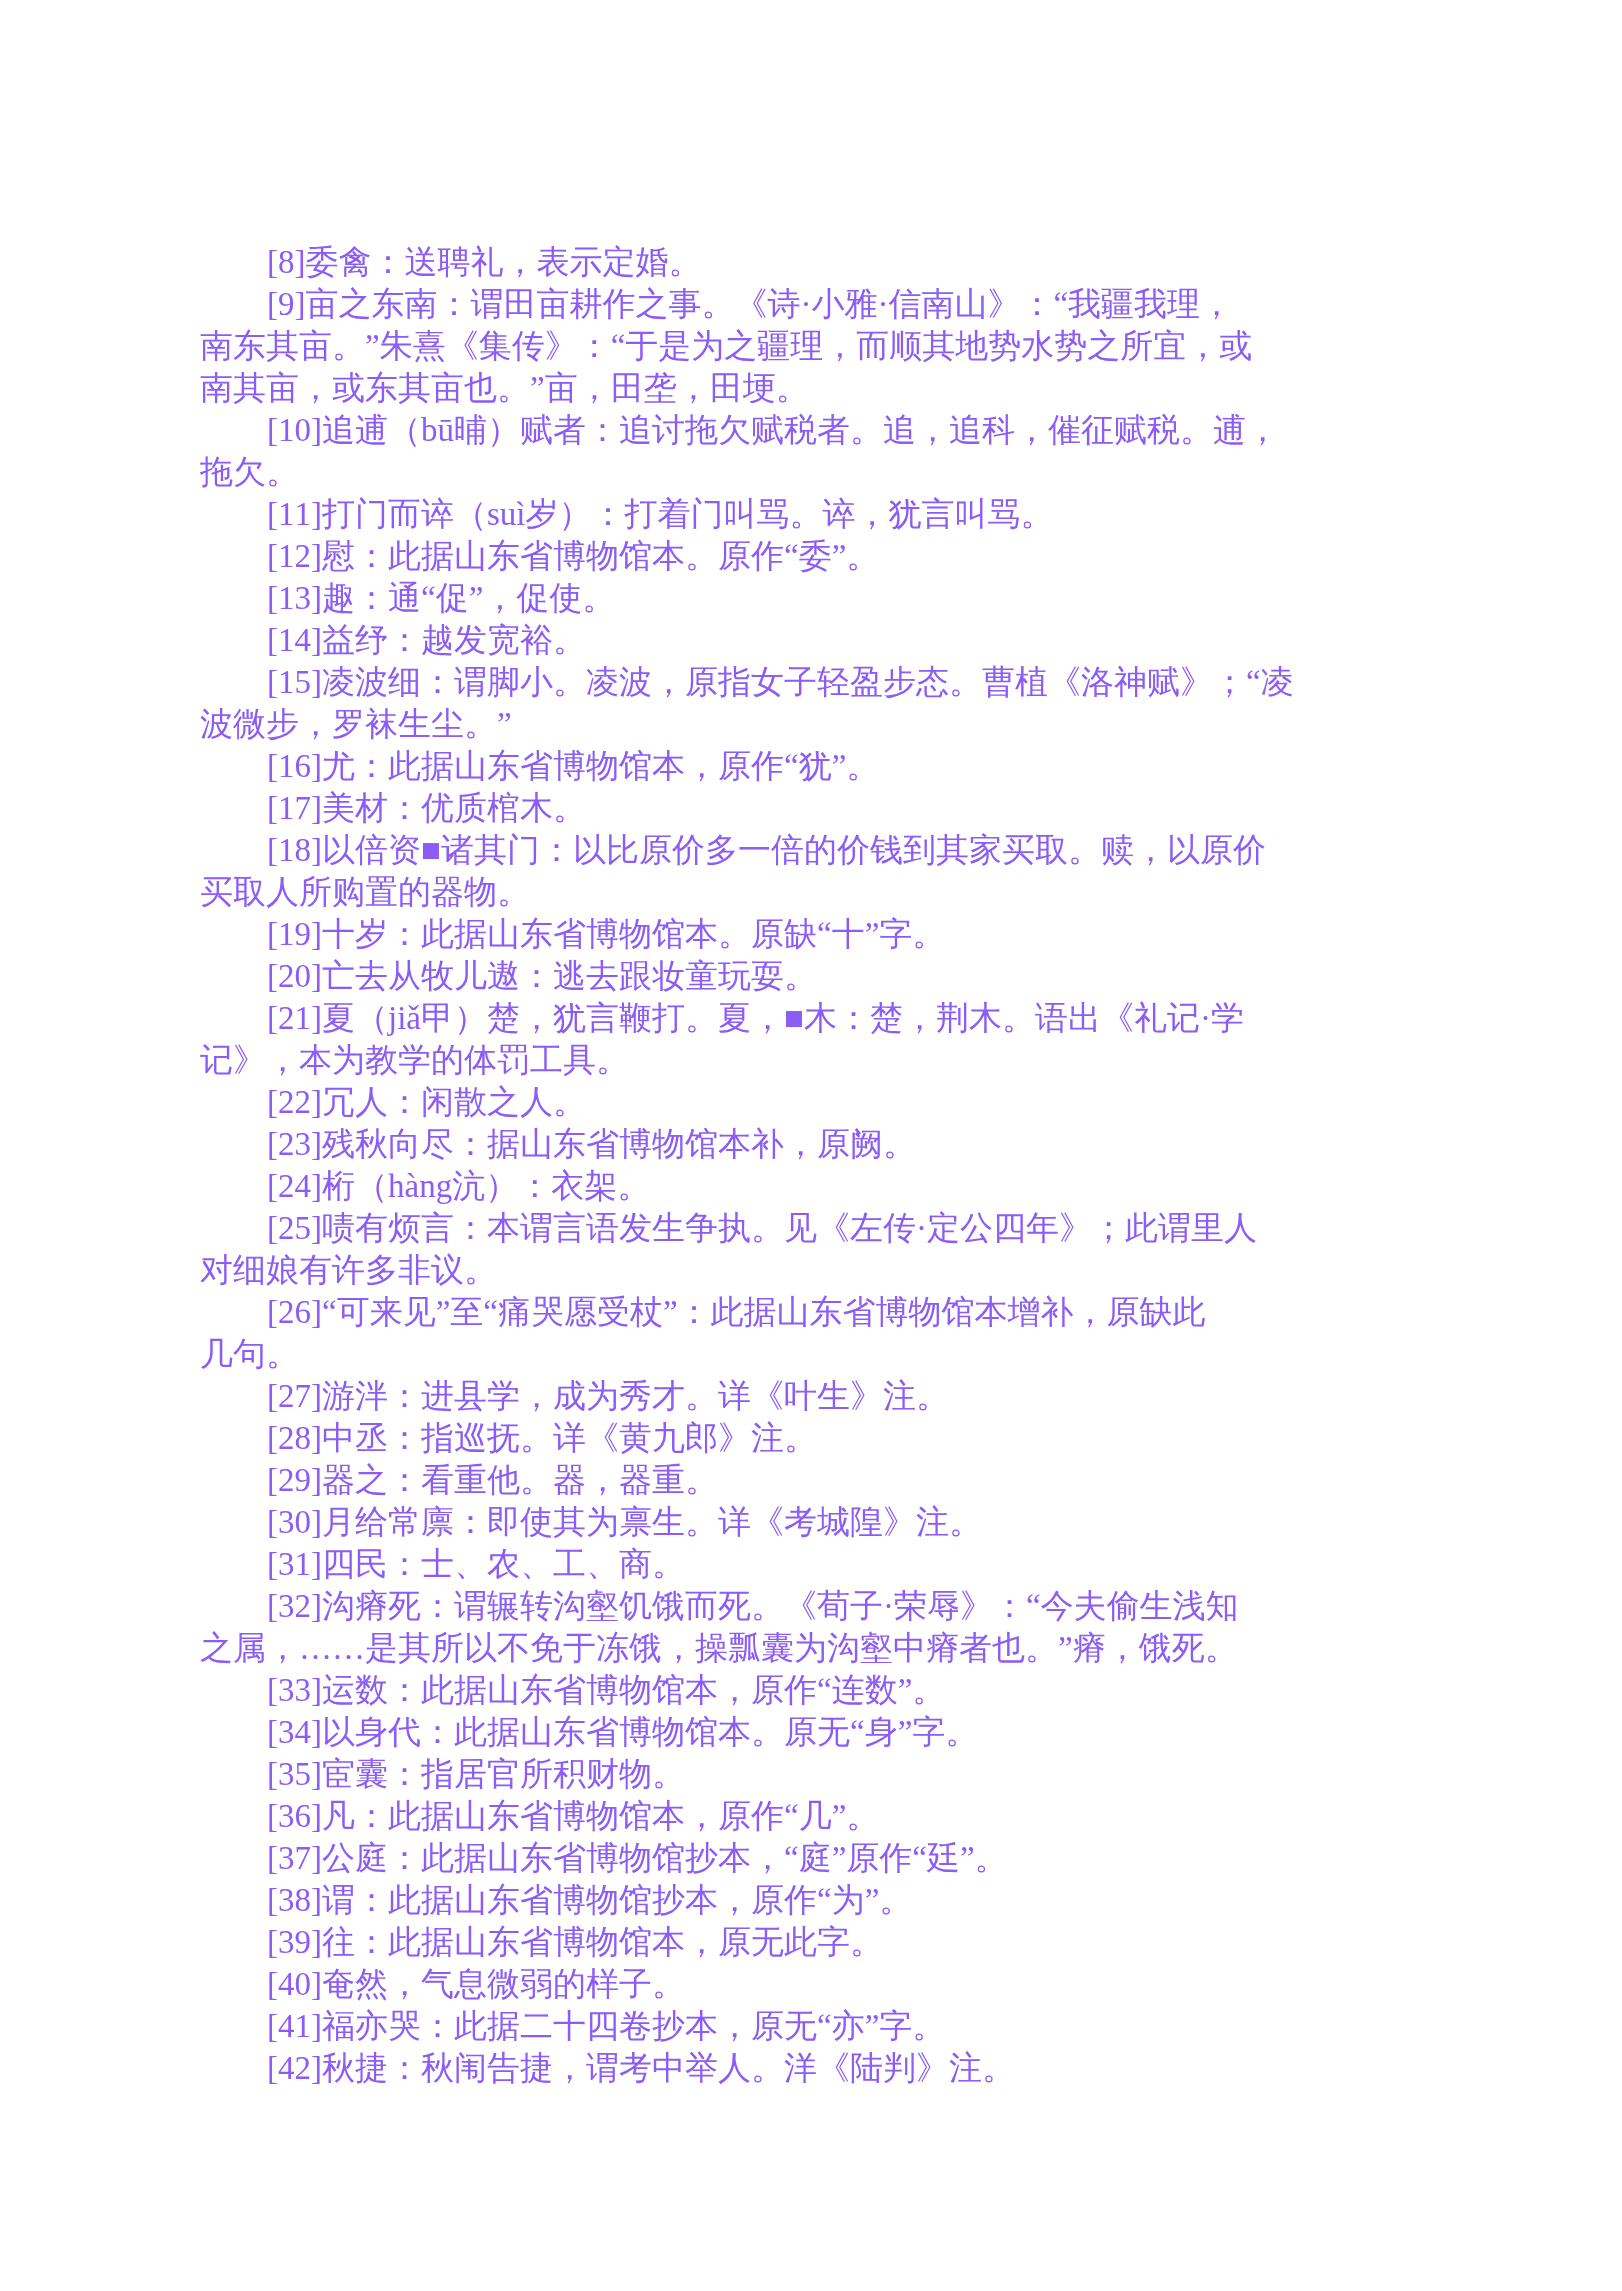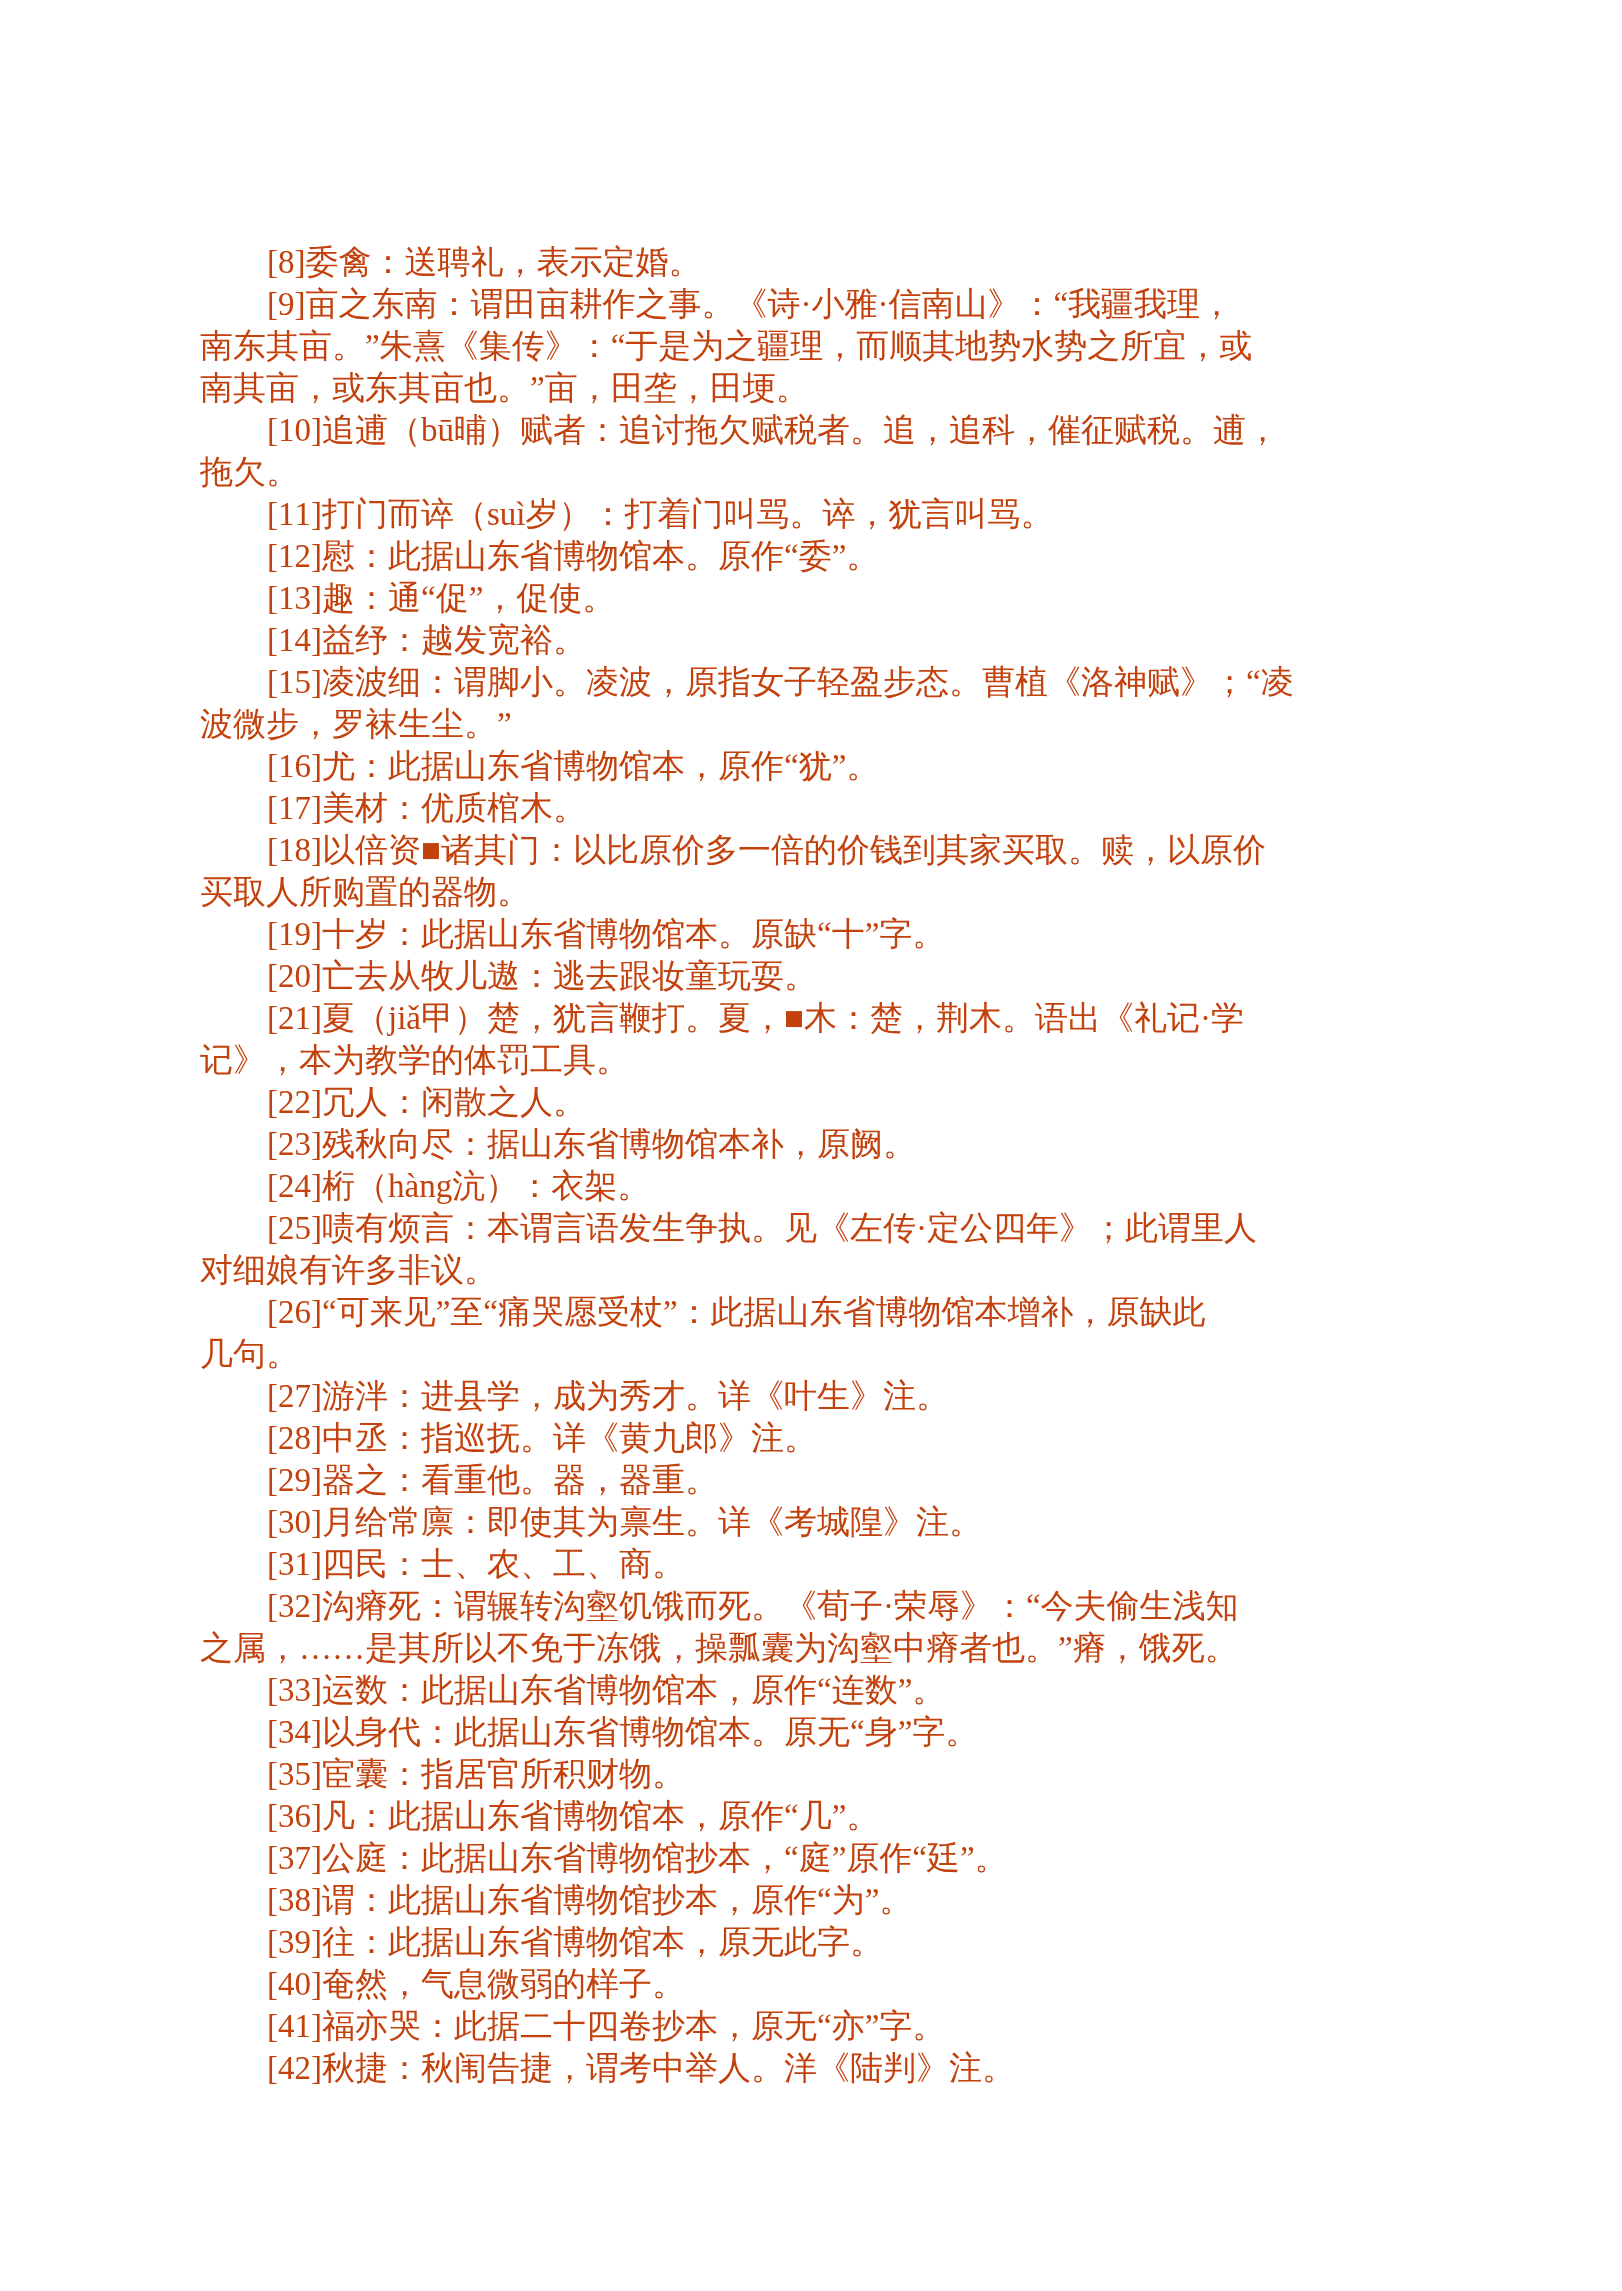--- a/index.html
+++ b/index.html
@@ -18,21 +18,21 @@
     position: absolute;
     inset: 0;
     background: #ffffff;
   }
   .text-block {
     position: absolute;
     left: 200px;
     top: 241px;
     font-size: 33px;
     line-height: 42px;
-    color: #c2410c;
+    color: #8b5cf6;
     white-space: pre;
     font-kerning: none;
   }
   .line {
     height: 42px;
   }
   .line.indent {
     padding-left: 67px;
   }
 </style>

